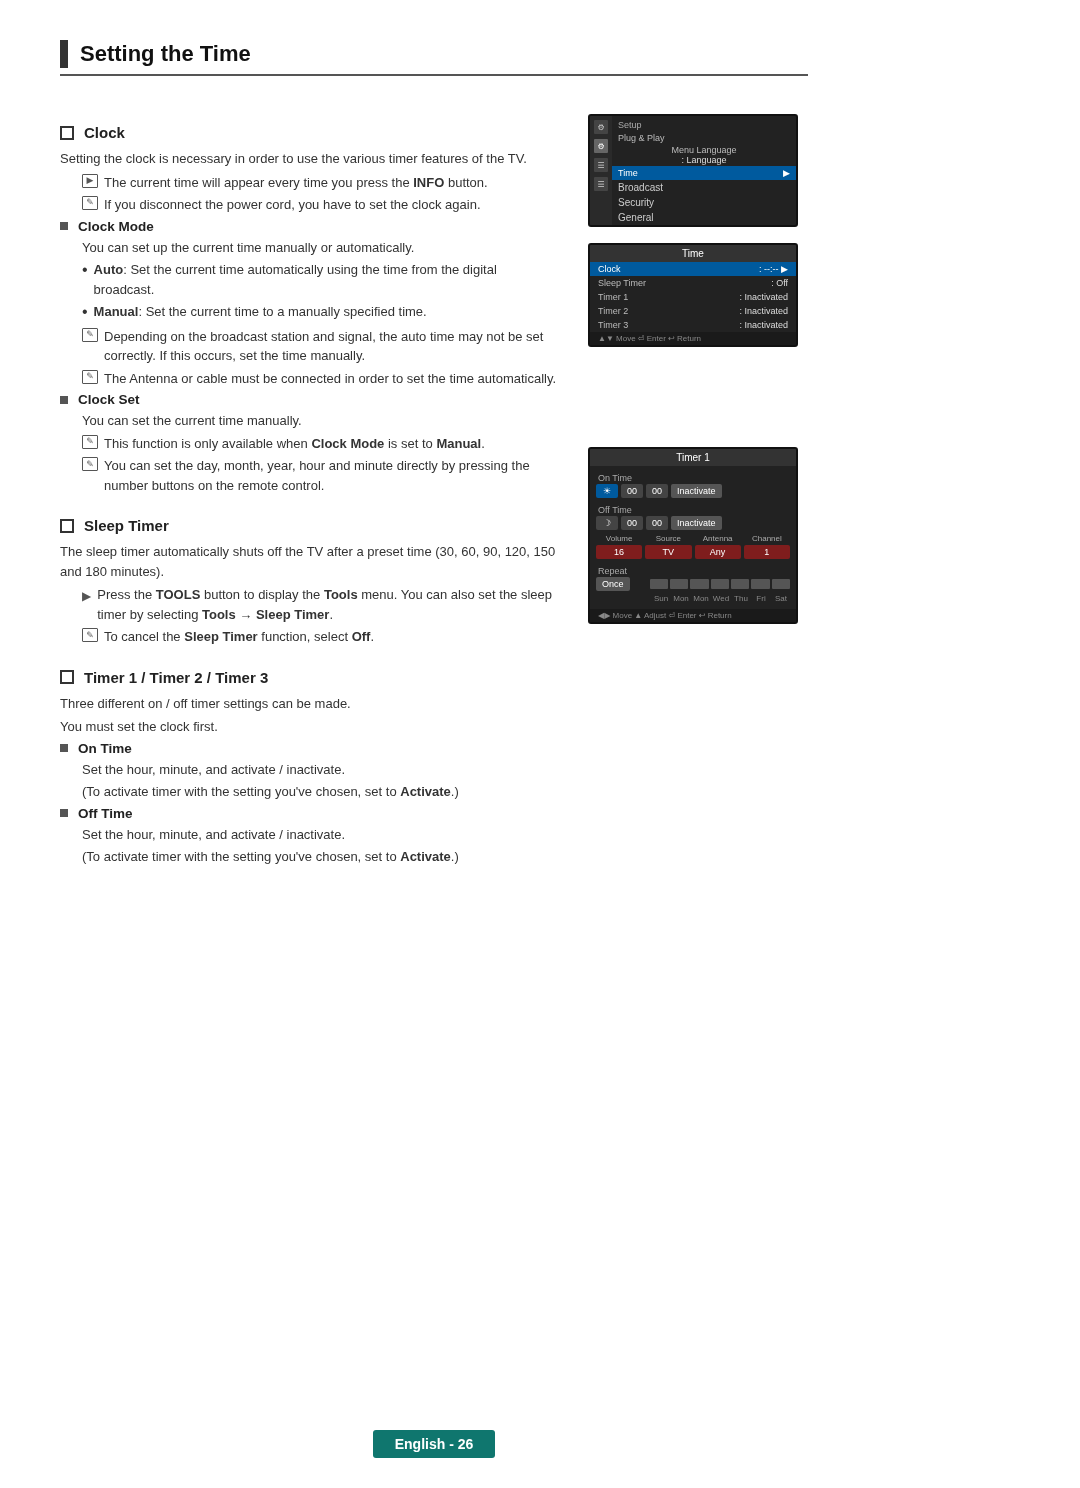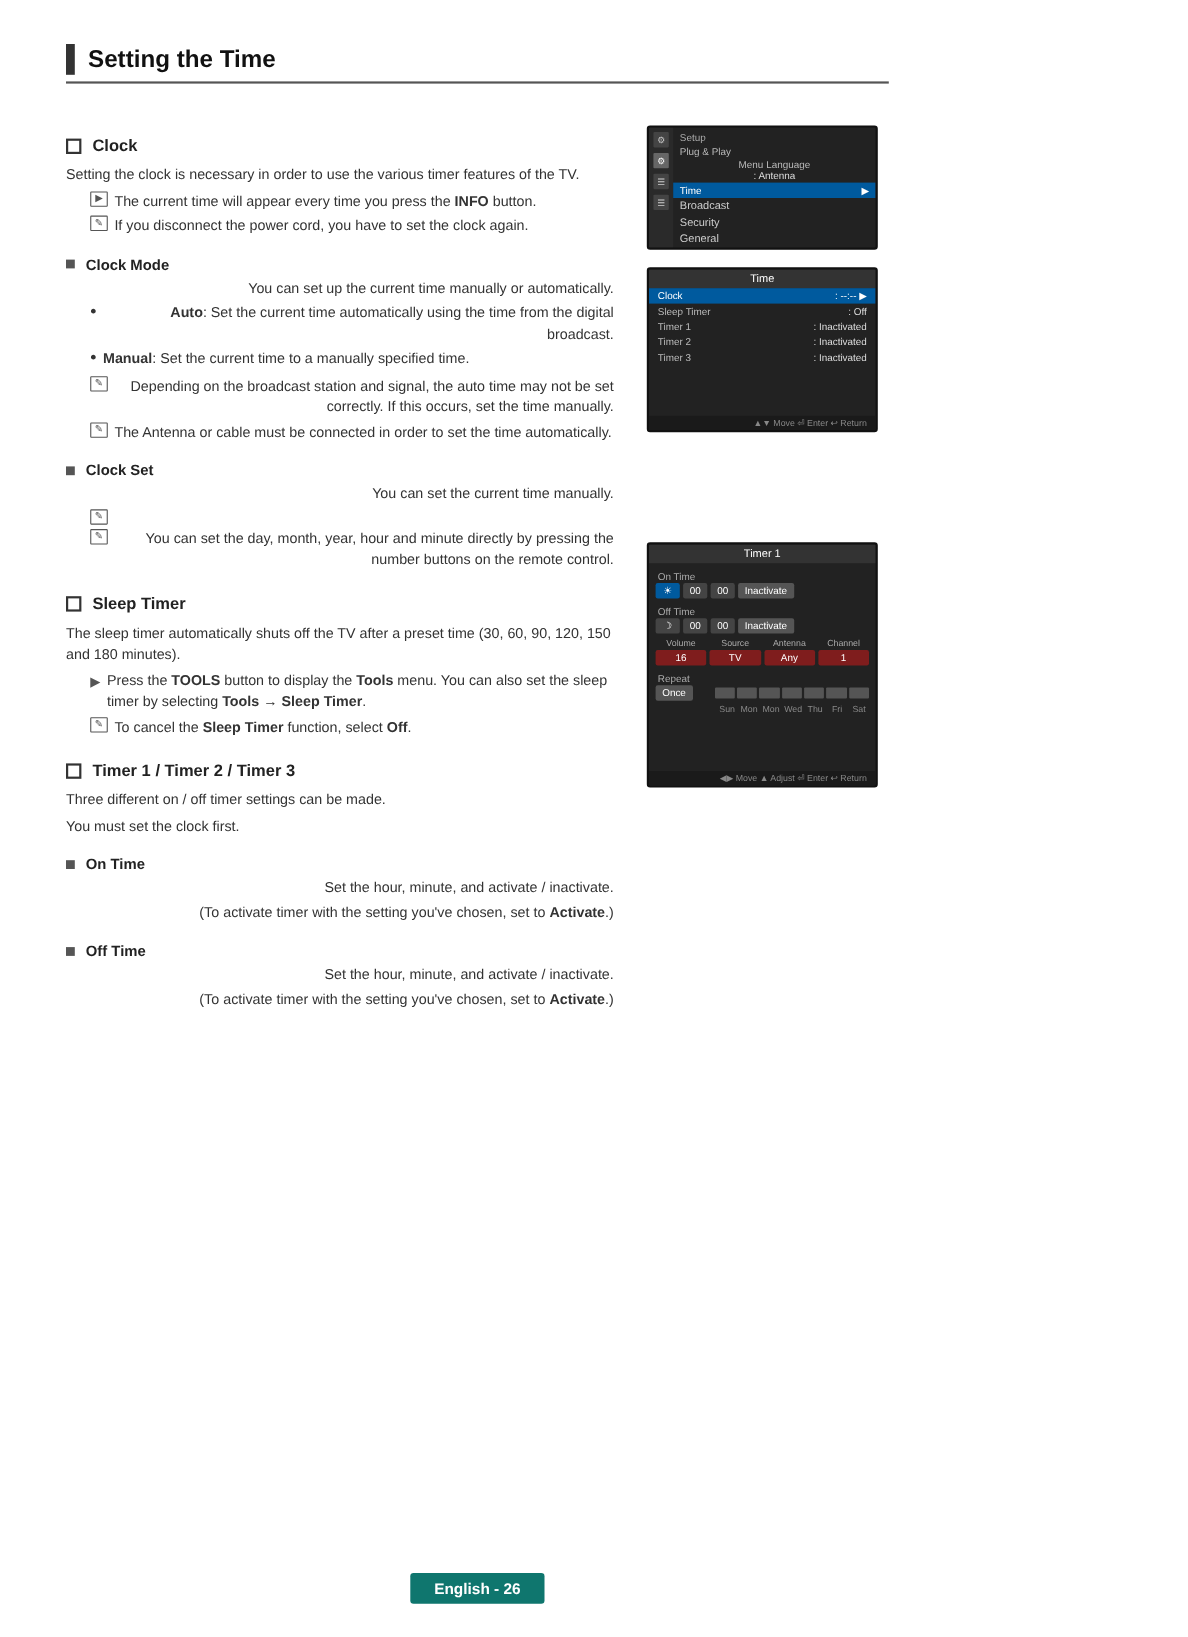--- a/index.html
+++ b/index.html
@@ -68,23 +68,22 @@
       width: 14px;
       height: 14px;
       border: 2px solid #333;
       margin-right: 10px;
       flex-shrink: 0;
       display: inline-block;
     }
 
     
     .sub-section {
-      margin-top: 18px;
+      margin-top: 4px;
       margin-bottom: 4px;
-      text-align: right;
     }
     .sub-header {
       display: flex;
       align-items: center;
       font-size: 13.5px;
       font-weight: bold;
       margin-bottom: 4px;
     }
     .square-bullet {
       width: 8px;
@@ -232,22 +231,20 @@
     .tv-menu-item {
       font-size: 10px;
       color: #ccc;
       padding: 2px 6px;
     }
     .tv-footer {
       background: #1a1a1a;
       color: #888;
       font-size: 8px;
       padding: 2px 8px;
-      text-align: right;
-      margin-top: 46px;
     }
 
     
     .timer-screen {
       width: 210px;
       background: #222;
       border: 2px solid #111;
       border-radius: 3px;
       overflow: hidden;
     }
@@ -397,20 +394,23 @@
       </div>
 
       <div class="sub-section">
         <div class="sub-header">
           <span class="square-bullet"></span>
           <b>Clock Set</b>
         </div>
         <p class="section-text-indent">You can set the current time manually.</p>
         <div class="note-item">
           <span class="note-icon-memo">✎</span>
+          <span>
+            <span>This function is only available when </span><b>Clock Mode</b><span> is set to </span><b>Manual</b><span>.</span>
+          </span>
         </div>
         <div class="note-item">
           <span class="note-icon-memo">✎</span>
           <span>You can set the day, month, year, hour and minute directly by pressing the number buttons on the remote control.</span>
         </div>
       </div>
 
       <div class="section-h2" style="margin-top:22px;">
         <span class="checkbox-icon"></span>
         <b>Sleep Timer</b>
@@ -471,21 +471,21 @@
             <div class="tv-left-icon" style="font-size:8px; color:#ccc;">☰</div>
           </div>
 
           <div class="tv-content-area">
             <div class="tv-section-label">Setup</div>
             <div class="tv-row" style="padding: 1px 6px; font-size:9px;">
               <span class="tv-label">Plug &amp; Play</span>
             </div>
             <div class="tv-row" style="padding: 1px 6px; font-size:9px;flex-direction:column;">
               <span class="tv-label">Menu Language</span>
-              <span class="tv-value" style="font-size:9px;">: Antenna</span>
+              <span class="tv-value" style="font-size:9px;">: Language</span>
             </div>
             <div class="tv-row highlighted" style="padding: 2px 6px; font-size:9px;">
               <span class="tv-label">Time</span>
               <span class="tv-value" style="font-size:9px;">▶</span>
             </div>
             <div class="tv-menu-item">Broadcast</div>
             <div class="tv-menu-item">Security</div>
             <div class="tv-menu-item">General</div>
           </div>
         </div>

